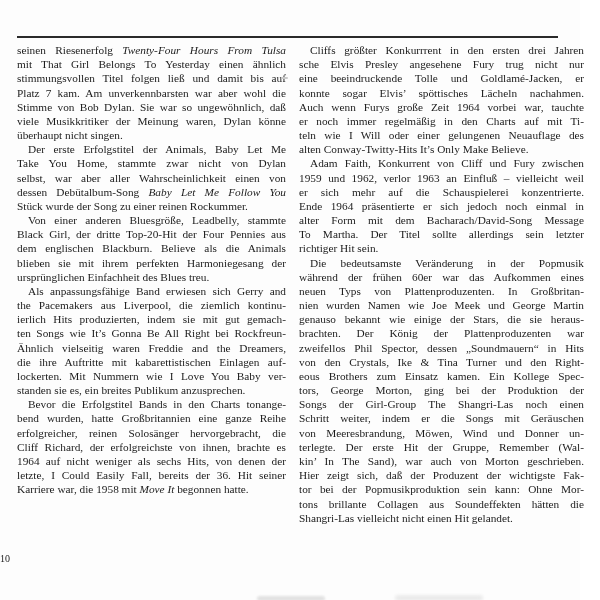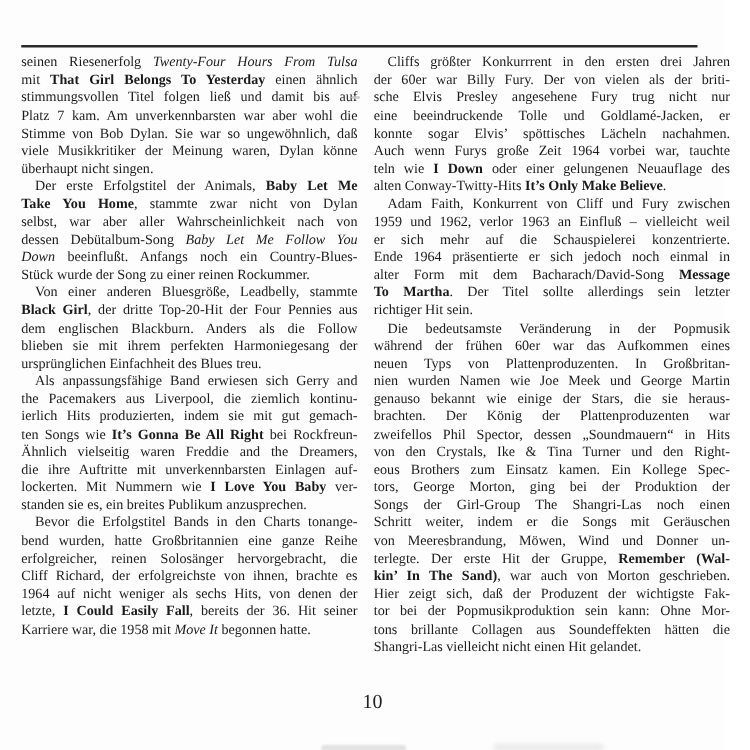--- a/index.html
+++ b/index.html
@@ -36,29 +36,29 @@
   #column-right { left: 299px; width: 285px; }
   .paragraph { margin: 0; padding: 0; }
   .line {
     white-space: nowrap;
     text-align: justify;
     text-align-last: justify;
     height: 14.18px;
   }
   .line.end { text-align-last: left; }
   .line.indent { text-indent: 11px; }
-  .line b { font-weight: bold; }
+  .line b { font-weight: normal; }
   .line i { font-style: italic; }
   #page-number {
     position: absolute;
     left: 0;
     top: 553px;
     width: 596px;
-    text-align: center;
-    font-size: 16px;
+    text-align: left;
+    font-size: 10px;
     color: #222222;
   }
   .scan-artifact {
     position: absolute;
     border-radius: 3px;
   }
   #artifact-gutter-speck {
     left: 281px; top: 77px; width: 7px; height: 2px;
     background: #c9c9c9;
   }
@@ -85,61 +85,60 @@
         <div class="line">mit <b>That Girl Belongs To Yesterday</b> einen ähnlich</div>
         <div class="line">stimmungsvollen Titel folgen ließ und damit bis auf</div>
         <div class="line">Platz 7 kam. Am unverkennbarsten war aber wohl die</div>
         <div class="line">Stimme von Bob Dylan. Sie war so ungewöhnlich, daß</div>
         <div class="line">viele Musikkritiker der Meinung waren, Dylan könne</div>
         <div class="line end">überhaupt nicht singen.</div>
       </div>
       <div class="paragraph">
         <div class="line indent">Der erste Erfolgstitel der Animals, <b>Baby Let Me</b></div>
         <div class="line"><b>Take You Home</b>, stammte zwar nicht von Dylan</div>
-        <div class="line">selbst, war aber aller Wahrscheinlichkeit nach von</div>
+        <div class="line">selbst, war aber aller Wahrscheinlichkeit einen von</div>
         <div class="line">dessen Debütalbum-Song <i>Baby Let Me Follow You</i></div>
-        <div class="line"><i>Down</i> beeinflußt. Anfangs noch ein Country-Blues-</div>
         <div class="line end">Stück wurde der Song zu einer reinen Rockummer.</div>
       </div>
       <div class="paragraph">
         <div class="line indent">Von einer anderen Bluesgröße, Leadbelly, stammte</div>
         <div class="line"><b>Black Girl</b>, der dritte Top-20-Hit der Four Pennies aus</div>
-        <div class="line">dem englischen Blackburn. Anders als die Follow</div>
+        <div class="line">dem englischen Blackburn. Believe als die Animals</div>
         <div class="line">blieben sie mit ihrem perfekten Harmoniegesang der</div>
         <div class="line end">ursprünglichen Einfachheit des Blues treu.</div>
       </div>
       <div class="paragraph">
         <div class="line indent">Als anpassungsfähige Band erwiesen sich Gerry and</div>
         <div class="line">the Pacemakers aus Liverpool, die ziemlich kontinu-</div>
         <div class="line">ierlich Hits produzierten, indem sie mit gut gemach-</div>
         <div class="line">ten Songs wie <b>It’s Gonna Be All Right</b> bei Rockfreun-</div>
         <div class="line">Ähnlich vielseitig waren Freddie and the Dreamers,</div>
-        <div class="line">die ihre Auftritte mit unverkennbarsten Einlagen auf-</div>
+        <div class="line">die ihre Auftritte mit kabarettistischen Einlagen auf-</div>
         <div class="line">lockerten. Mit Nummern wie <b>I Love You Baby</b> ver-</div>
         <div class="line end">standen sie es, ein breites Publikum anzusprechen.</div>
       </div>
       <div class="paragraph">
         <div class="line indent">Bevor die Erfolgstitel Bands in den Charts tonange-</div>
         <div class="line">bend wurden, hatte Großbritannien eine ganze Reihe</div>
         <div class="line">erfolgreicher, reinen Solosänger hervorgebracht, die</div>
         <div class="line">Cliff Richard, der erfolgreichste von ihnen, brachte es</div>
         <div class="line">1964 auf nicht weniger als sechs Hits, von denen der</div>
         <div class="line">letzte, <b>I Could Easily Fall</b>, bereits der 36. Hit seiner</div>
         <div class="line end">Karriere war, die 1958 mit <i>Move It</i> begonnen hatte.</div>
       </div>
     </div>
   <div id="column-right" class="column">
       <div class="paragraph">
         <div class="line indent">Cliffs größter Konkurrrent in den ersten drei Jahren</div>
-        <div class="line">der 60er war Billy Fury. Der von vielen als der briti-</div>
         <div class="line">sche Elvis Presley angesehene Fury trug nicht nur</div>
         <div class="line">eine beeindruckende Tolle und Goldlamé-Jacken, er</div>
         <div class="line">konnte sogar Elvis’ spöttisches Lächeln nachahmen.</div>
         <div class="line">Auch wenn Furys große Zeit 1964 vorbei war, tauchte</div>
-        <div class="line">teln wie <b>I Down</b> oder einer gelungenen Neuauflage des</div>
+        <div class="line">er noch immer regelmäßig in den Charts auf mit Ti-</div>
+        <div class="line">teln wie <b>I Will</b> oder einer gelungenen Neuauflage des</div>
         <div class="line end">alten Conway-Twitty-Hits <b>It’s Only Make Believe</b>.</div>
       </div>
       <div class="paragraph">
         <div class="line indent">Adam Faith, Konkurrent von Cliff und Fury zwischen</div>
         <div class="line">1959 und 1962, verlor 1963 an Einfluß – vielleicht weil</div>
         <div class="line">er sich mehr auf die Schauspielerei konzentrierte.</div>
         <div class="line">Ende 1964 präsentierte er sich jedoch noch einmal in</div>
         <div class="line">alter Form mit dem Bacharach/David-Song <b>Message</b></div>
         <div class="line"><b>To Martha</b>. Der Titel sollte allerdings sein letzter</div>
         <div class="line end">richtiger Hit sein.</div>

